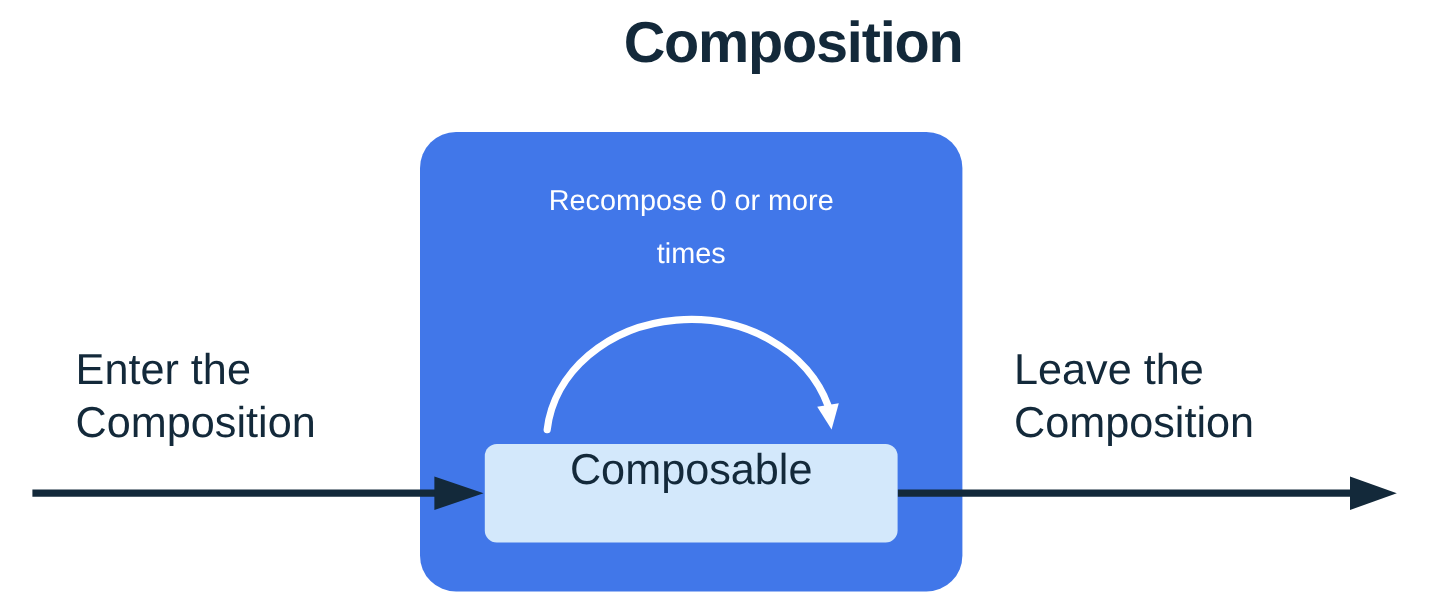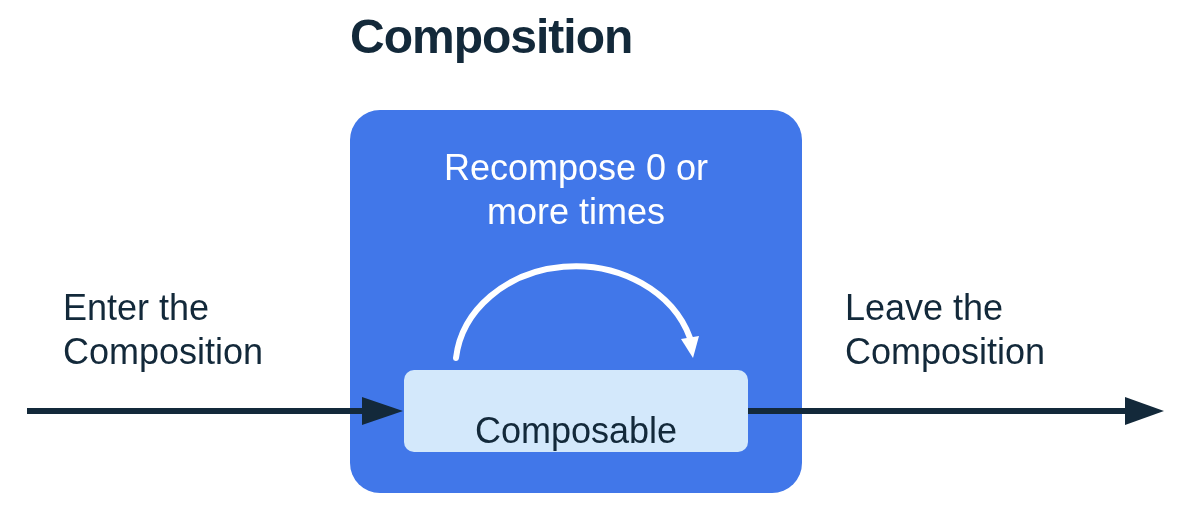--- a/index.html
+++ b/index.html
@@ -15,21 +15,21 @@
     overflow: hidden;
     font-family: "Liberation Sans", sans-serif;
     color: var(--ink, #13293A);
   }
   .title {
     position: absolute;
     left: 350px;
     top: 8px;
     width: 452px;
     margin: 0;
-    text-align: left;
+    text-align: right;
     font-size: 48px;
     font-weight: bold;
     letter-spacing: -1px;
     line-height: 1.2;
     color: var(--ink, #13293A);
   }
   .bigbox {
     position: absolute;
     left: 350px;
     top: 110px;
@@ -45,34 +45,34 @@
     width: 1191px;
     height: 512px;
     pointer-events: none;
   }
   .recompose {
     position: absolute;
     left: 426px;
     top: 146px;
     width: 300px;
     text-align: center;
-    font-size: 36px;
+    font-size: 24px;
     line-height: 44px;
     color: var(--white, #FFFFFF);
   }
   .composable {
     position: absolute;
     left: 404px;
     top: 370px;
     width: 344px;
     height: 82px;
     background: var(--composable-bg, #D3E8FB);
     border-radius: 10px;
     display: flex;
-    align-items: flex-end;
+    align-items: flex-start;
     justify-content: center;
   }
   .composable span {
     font-size: 36px;
     color: var(--ink, #13293A);
   }
   .side-label {
     position: absolute;
     top: 286px;
     width: 240px;

